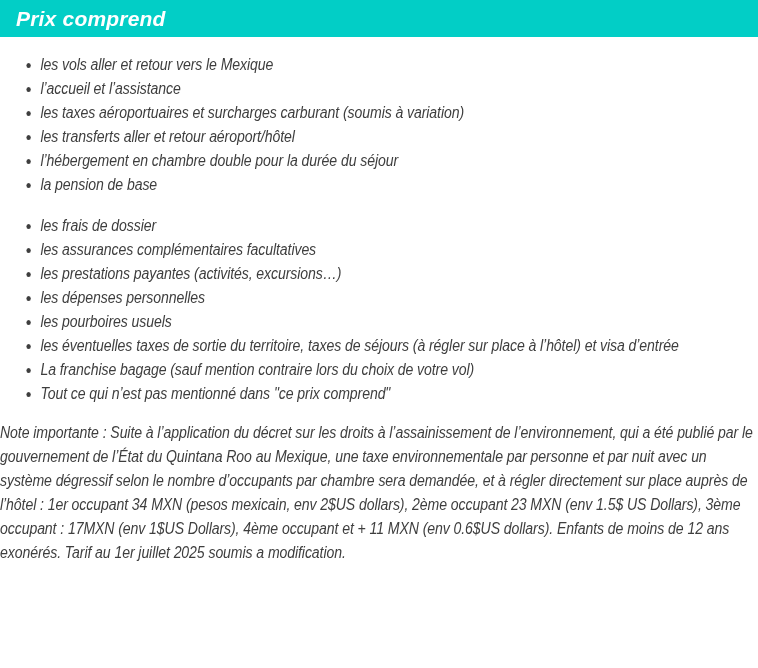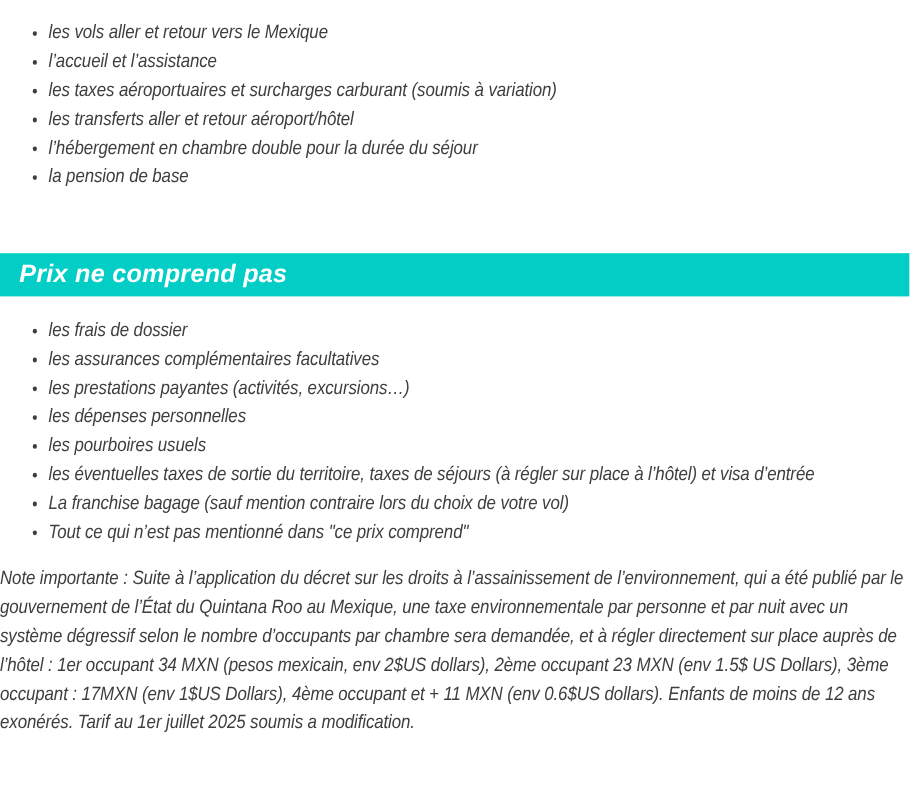--- a/index.html
+++ b/index.html
@@ -59,33 +59,33 @@
     line-height: 24px;
     color: var(--text, #3E3E3E);
     letter-spacing: -0.1px;
   }
 </style>
 </head>
 <body>
 
 <div class="page">
 
+  <div class="section-bar first">
+    <span class="section-title">Prix comprend</span>
+  </div>
 
   <ul class="bullet-list first condensed">
       <li>les vols aller et retour vers le Mexique</li>
       <li>l’accueil et l’assistance</li>
       <li>les taxes aéroportuaires et surcharges carburant (soumis à variation)</li>
       <li>les transferts aller et retour aéroport/hôtel</li>
       <li>l’hébergement en chambre double pour la durée du séjour</li>
       <li>la pension de base</li>
     </ul>
 
-  <div class="section-bar second">
-    <span class="section-title">Prix ne comprend pas</span>
-  </div>
 
   <ul class="bullet-list second condensed">
       <li>les frais de dossier</li>
       <li>les assurances complémentaires facultatives</li>
       <li>les prestations payantes (activités, excursions…)</li>
       <li>les dépenses personnelles</li>
       <li>les pourboires usuels</li>
       <li>les éventuelles taxes de sortie du territoire, taxes de séjours (à régler sur place à l’hôtel) et visa d’entrée</li>
       <li>La franchise bagage (sauf mention contraire lors du choix de votre vol)</li>
       <li>Tout ce qui n’est pas mentionné dans "ce prix comprend"</li>

